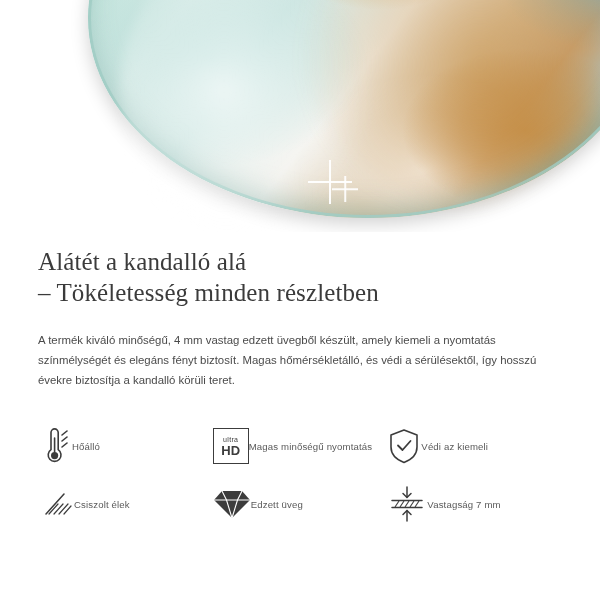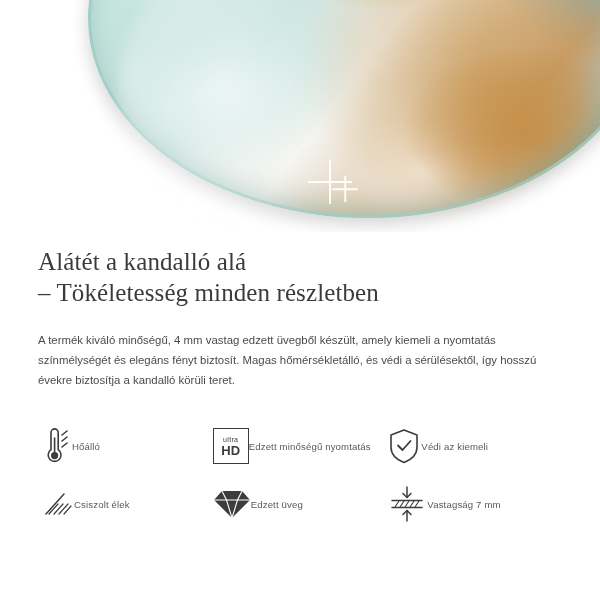--- a/index.html
+++ b/index.html
@@ -227,21 +227,21 @@
         <div class="feature-label">Hőálló</div>
       </div>
 
       <div class="feature">
         <div class="feature-icon">
           <div class="ultrahd-box">
             <span class="u1">ultra</span>
             <span class="u2">HD</span>
           </div>
         </div>
-        <div class="feature-label">Edzett minőségű nyomtatás</div>
+        <div class="feature-label">Magas minőségű nyomtatás</div>
       </div>
 
       <div class="feature">
         <div class="feature-icon">
           <svg width="34" height="40" viewBox="0 0 34 40">
             <path d="M17 4 L30 9 V21 C30 29 23.5 34 17 36.5 C10.5 34 4 29 4 21 V9 Z" fill="none" stroke="#3c3c3c" stroke-width="1.6" stroke-linejoin="round"></path>
             <path d="M11 19.5 L15.5 24 L23.5 15" fill="none" stroke="#3c3c3c" stroke-width="1.8" stroke-linecap="round" stroke-linejoin="round"></path>
           </svg>
         </div>
         <div class="feature-label">Védi az kiemeli</div>

